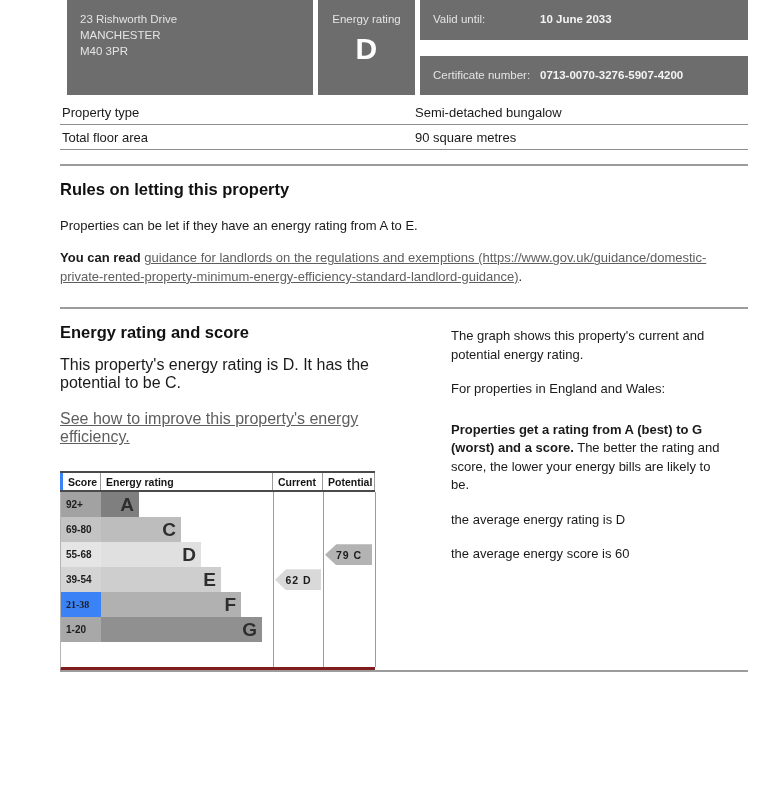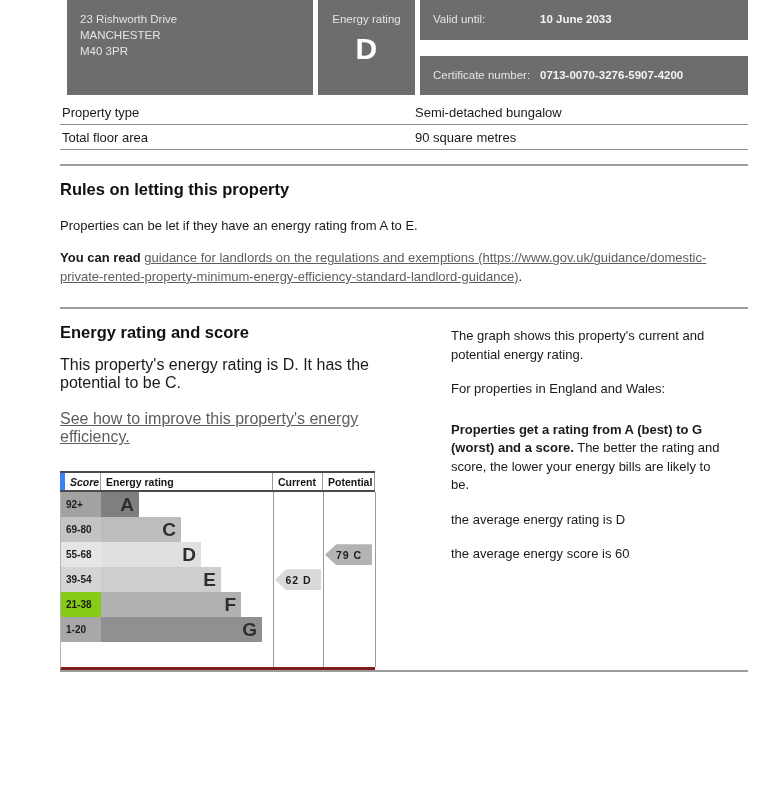--- a/index.html
+++ b/index.html
@@ -34,21 +34,21 @@
   
   .columns{display:flex;margin:0 27px 0 60px;align-items:flex-start;}
   .col-left{width:340px;flex:none;}
   .col-right{margin-left:35px;flex:1;}
   .col-right p{font-size:13px;line-height:1.42;margin:16px;}
   
   .chart{width:315px;margin-top:25px;font-family:"Liberation Sans","DejaVu Sans",sans-serif;}
   .chart-header{display:flex;height:17px;border-top:2px solid #4a4a4a;border-bottom:2px solid #4a4a4a;
     box-sizing:content-box;font-size:10.5px;font-weight:bold;color:#141414;align-items:center;}
   .chart-header .hc{box-sizing:border-box;height:100%;display:flex;align-items:center;padding-left:5px;}
-  .hc-score{width:40px;border-left:5px solid #3b82f6;font-style:italic;}
+  .hc-score{width:40px;border-left:3px solid #3b82f6;}
   .hc-rating{width:172px;border-left:1px solid #9b9b9b;}
   .hc-current{width:50px;border-left:1px solid #9b9b9b;}
   .hc-potential{width:53px;border-left:1px solid #9b9b9b;border-right:1px solid #9b9b9b;padding-left:4px;}
   .chart-body{position:relative;height:175px;border-left:1px solid #b5b5b5;border-bottom:5px solid #7f1d1d;box-sizing:content-box;}
   .band-row{display:flex;height:25px;}
   .score-cell{width:40px;flex:none;box-sizing:border-box;font-size:10px;font-weight:bold;color:#1c1c1c;
     display:flex;align-items:center;padding-left:5px;}
   .band-bar{display:flex;align-items:center;justify-content:flex-end;padding-right:5px;box-sizing:border-box;
     font-size:19px;font-weight:bold;color:#2e2e2e;line-height:1;}
   .vline{position:absolute;top:0;bottom:0;width:1px;background:#9b9b9b;}
@@ -130,21 +130,21 @@
           </div>
           <div class="band-row">
             <div class="score-cell" style="background: rgb(229, 229, 229);">55-68</div>
             <div class="band-bar" style="width: 100px; background: rgb(224, 224, 224);">D</div>
           </div>
           <div class="band-row">
             <div class="score-cell" style="background: rgb(212, 212, 212);">39-54</div>
             <div class="band-bar" style="width: 120px; background: rgb(206, 206, 206);">E</div>
           </div>
           <div class="band-row">
-            <div class="score-cell" style="background: #84cc16;">21-38</div>
+            <div class="score-cell" style="background: #3b82f6; font-family: Liberation Serif, serif;">21-38</div>
             <div class="band-bar" style="width: 140px; background: rgb(177, 177, 177);">F</div>
           </div>
           <div class="band-row">
             <div class="score-cell" style="background: rgb(168, 168, 168);">1-20</div>
             <div class="band-bar" style="width: 161px; background: rgb(144, 144, 144);">G</div>
           </div>
           <div class="marker" style="left: 214px; width: 46px; top: 77px; background: rgb(217, 217, 217);">62 D</div>
           <div class="marker" style="left: 264px; width: 47px; top: 52px; background: rgb(179, 179, 179);">79 C</div>
         </div>
     </div>

